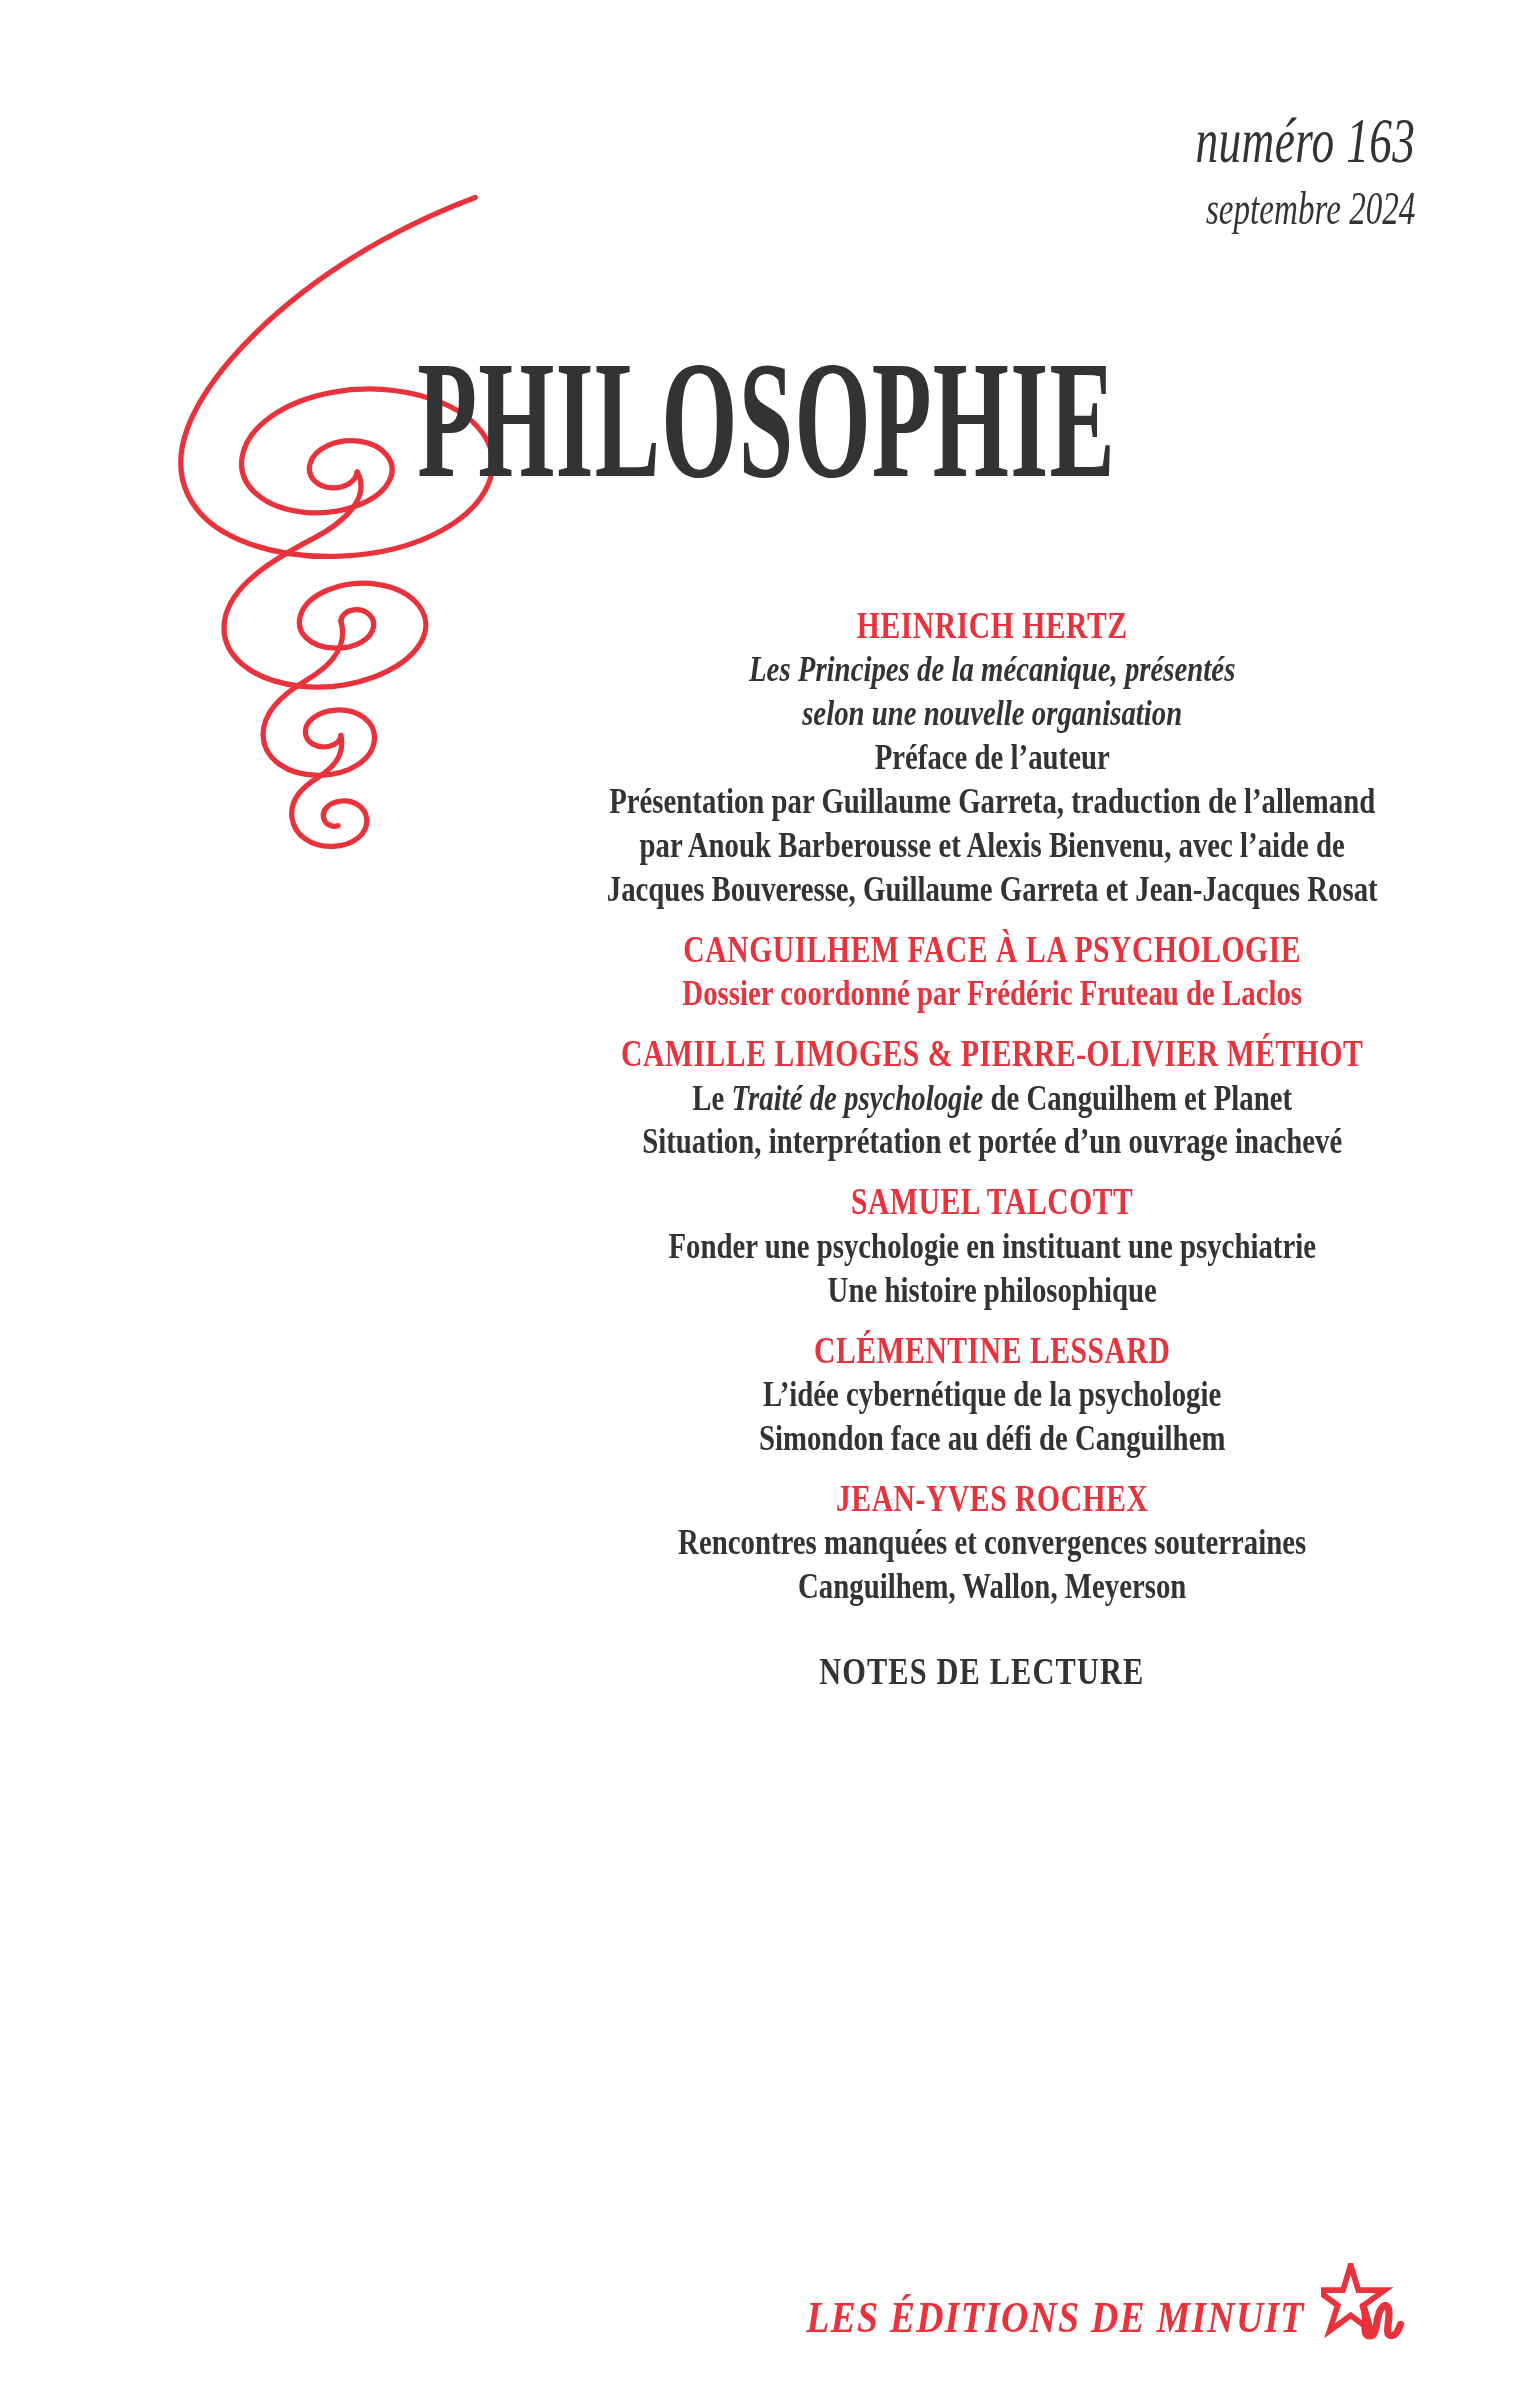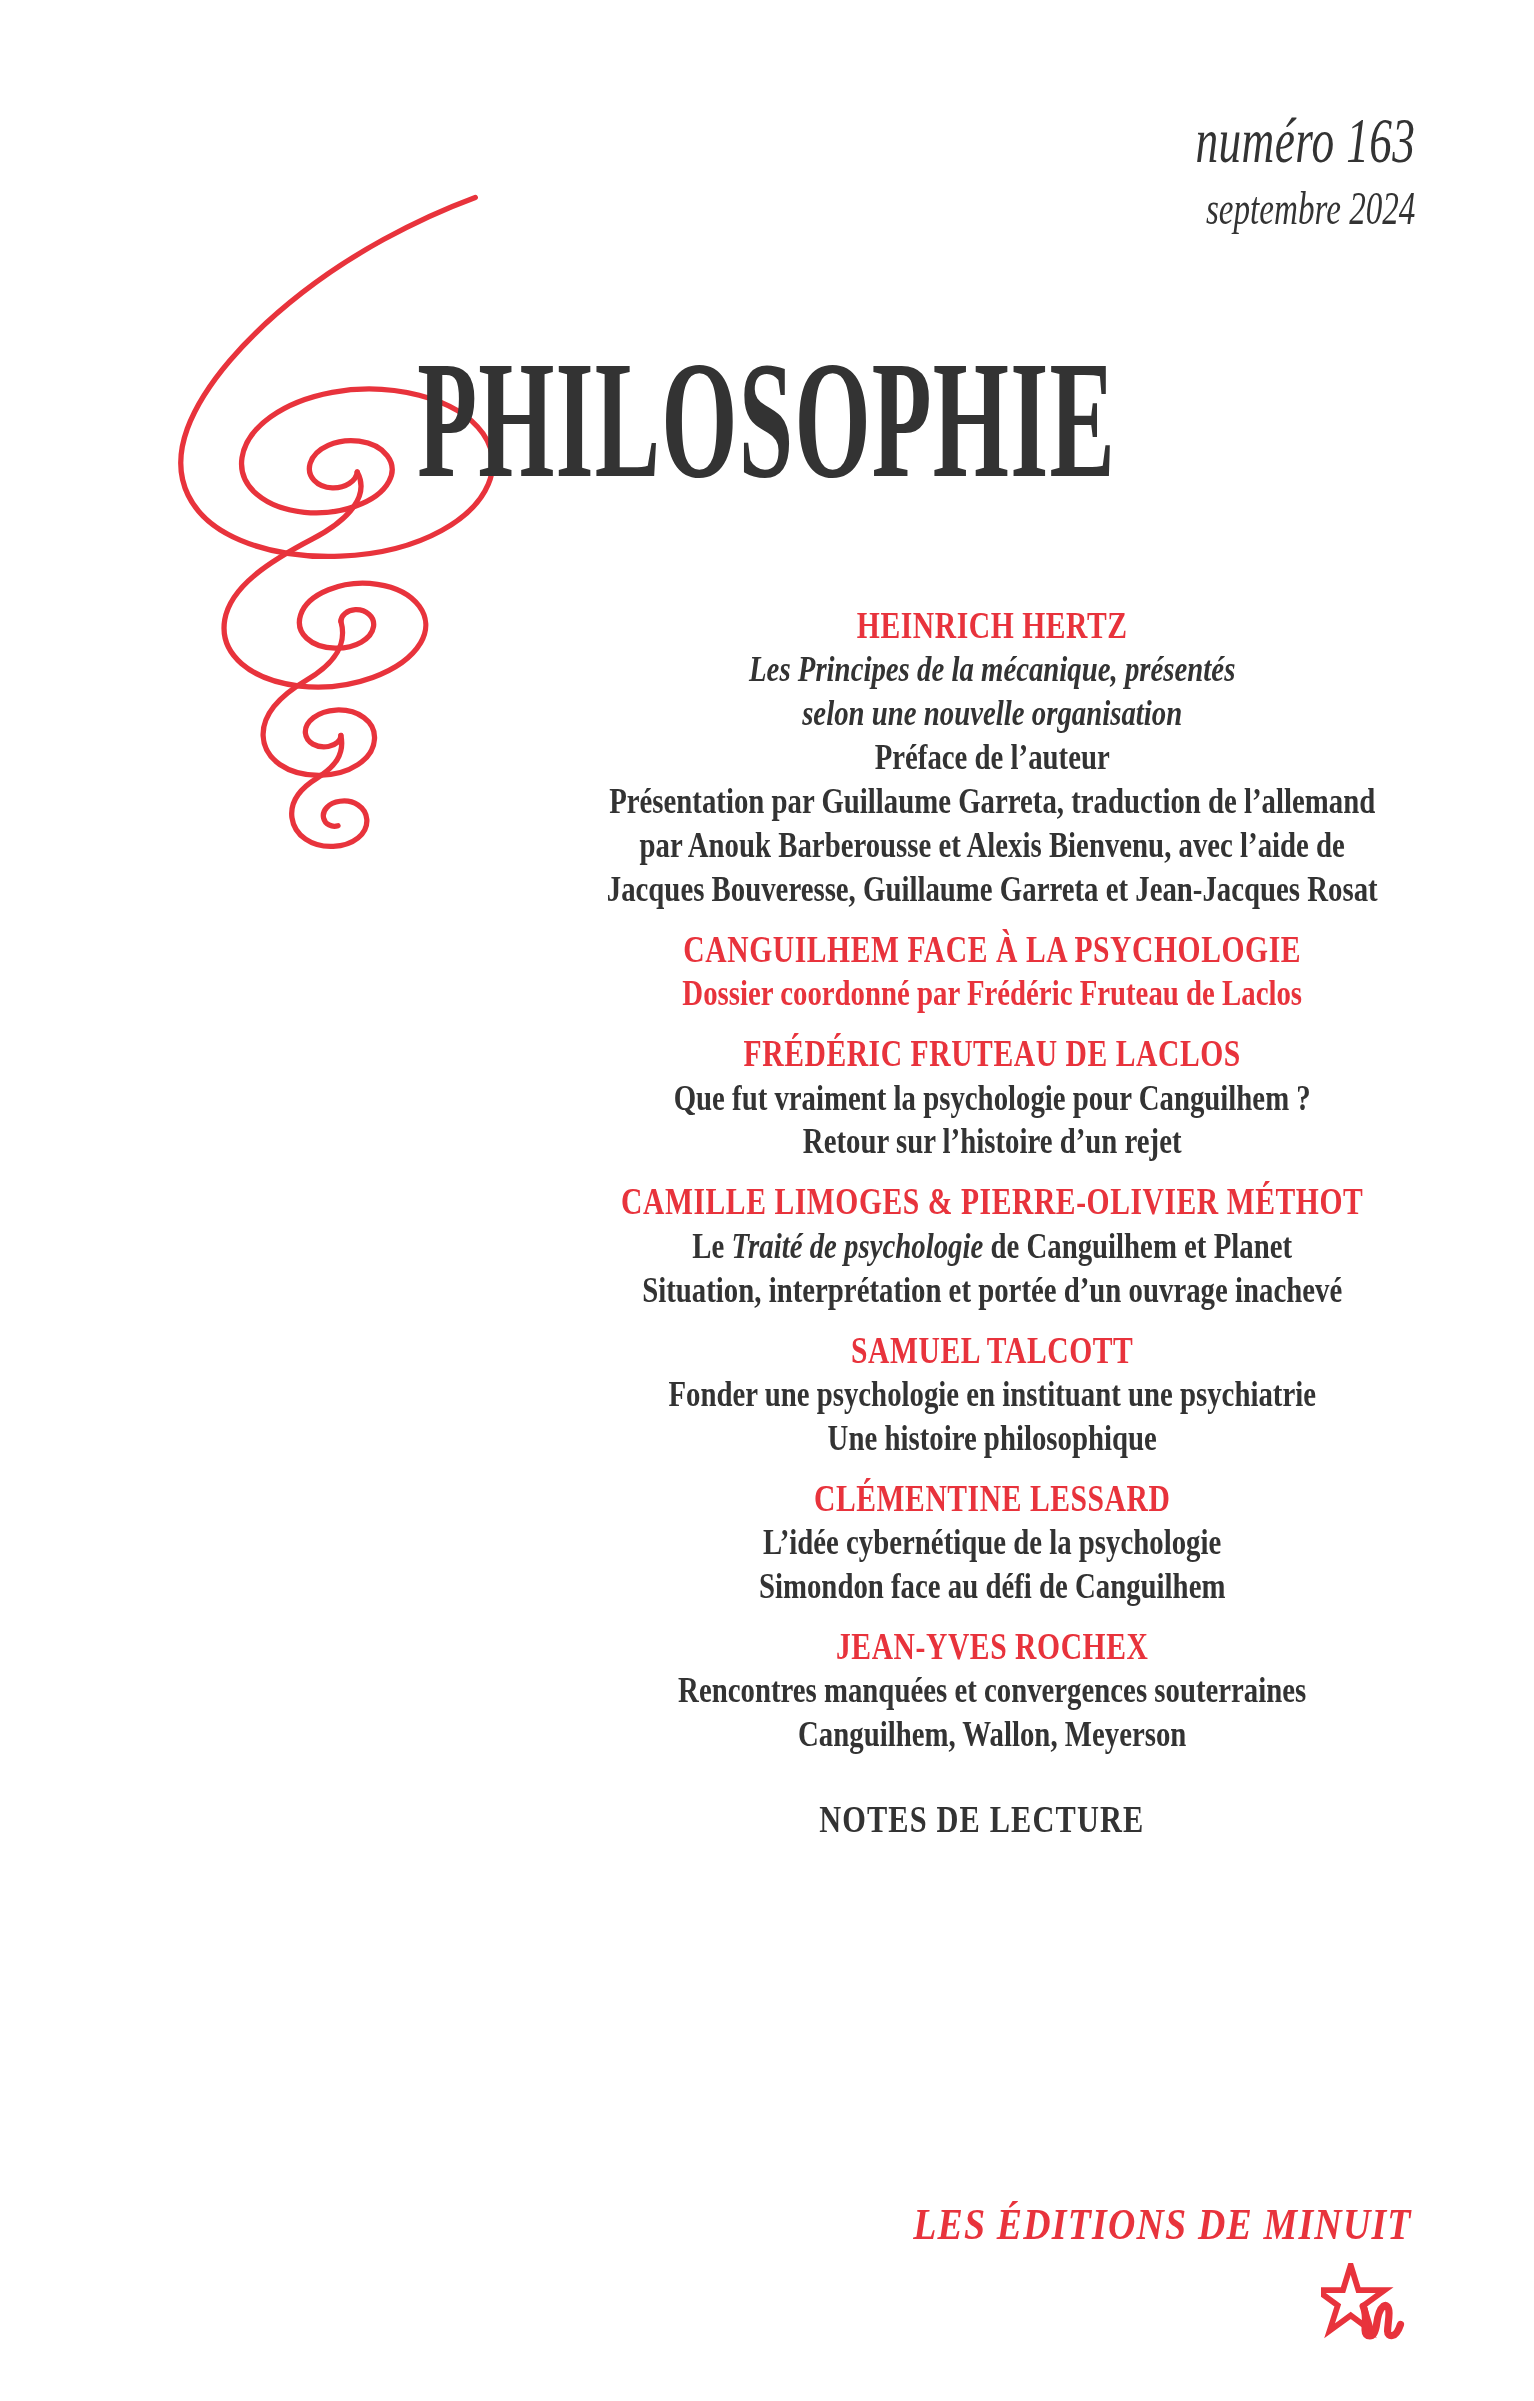--- a/index.html
+++ b/index.html
@@ -142,21 +142,20 @@
 
   
   .publisher {
     position: absolute;
     right: 122px;
     bottom: 153px;
     display: flex;
     align-items: flex-end;
     justify-content: flex-end;
     gap: 16.3px;
-    flex-direction: column;
   }
   .publisher-name {
     color: #E8333C;
     font-style: italic;
     font-weight: 700;
     font-size: 44px;
     letter-spacing: 1.4px;
     transform: scaleX(0.86);
     transform-origin: right bottom;
     white-space: nowrap;
@@ -241,25 +240,20 @@
       <span class="line">par Anouk Barberousse et Alexis Bienvenu, avec l’aide de</span>
       <span class="line">Jacques Bouveresse, Guillaume Garreta et Jean-Jacques Rosat</span>
     </div>
 
     <div class="entry dossier">
       <span class="author">CANGUILHEM FACE À LA PSYCHOLOGIE</span>
       <span class="line">Dossier coordonné par Frédéric Fruteau de Laclos</span>
     </div>
 
 
-    <div class="entry">
-      <span class="author">FRÉDÉRIC FRUTEAU DE LACLOS</span>
-      <span class="line">Que fut vraiment la psychologie pour Canguilhem ?</span>
-      <span class="line">Retour sur l’histoire d’un rejet</span>
-    </div>
 
     <div class="entry">
       <span class="author">CAMILLE LIMOGES &amp; PIERRE-OLIVIER MÉTHOT</span>
       <span class="line" id="limoges-line">Le <span class="em">Traité de psychologie</span> de Canguilhem et Planet</span>
       <span class="line">Situation, interprétation et portée d’un ouvrage inachevé</span>
     </div>
 
 
     <div class="entry">
       <span class="author">SAMUEL TALCOTT</span>

